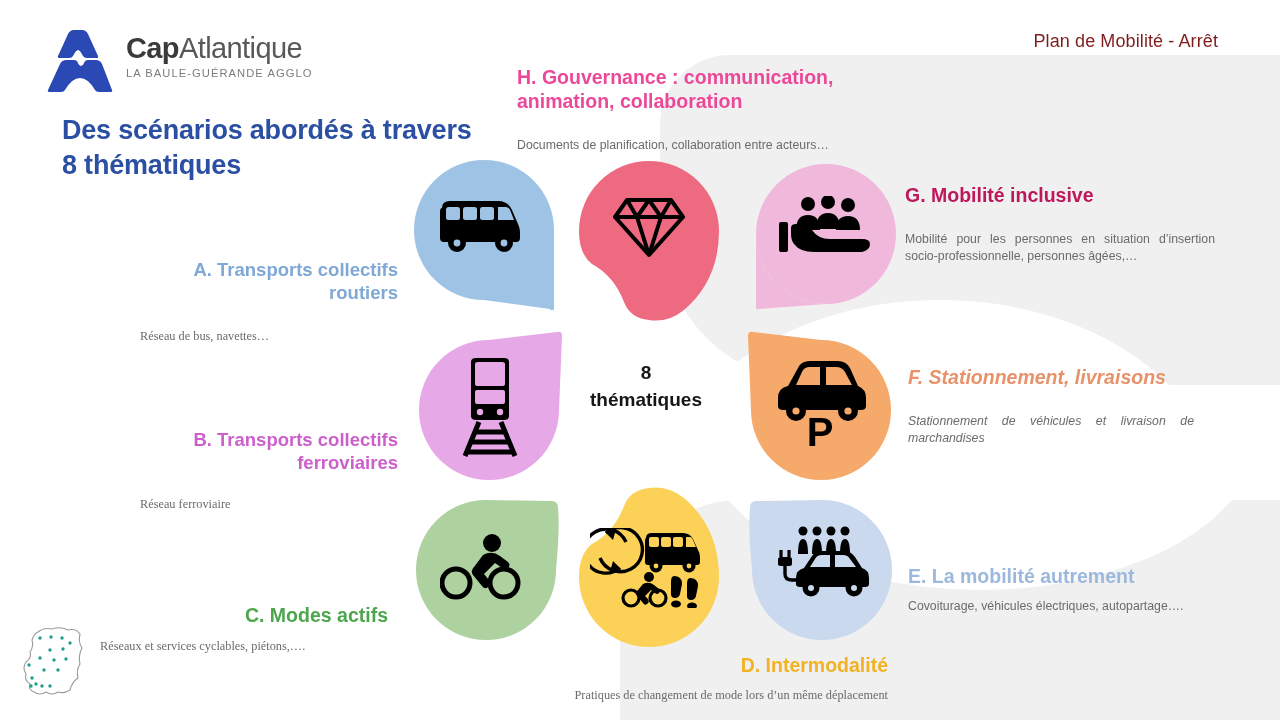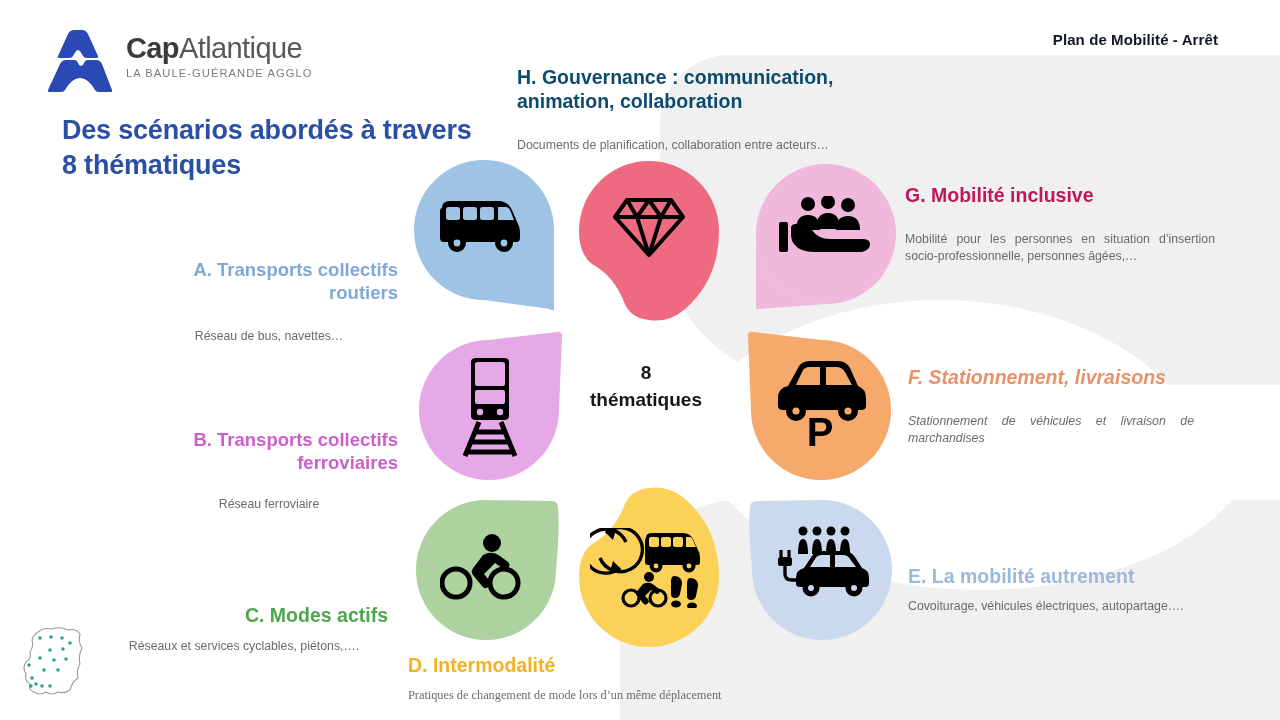--- a/index.html
+++ b/index.html
@@ -32,21 +32,21 @@
   }
   #bg-blob-bottom-notch {
     left: 700px; top: 430px; width: 560px; height: 160px;
     background: #ffffff;
     border-radius: 0 0 50% 50% / 0 0 100% 100%;
   }
 
   
   #header-title {
     position: absolute; right: 62px; top: 31px;
-    font-size: 15px; font-weight: bold; color: #0f172a;
+    font-size: 18px; font-weight: normal; color: #7f1d1d;
     letter-spacing: .1px; z-index: 6;
   }
 
   
   #logo { position: absolute; left: 38px; top: 26px; z-index: 6; }
   #logo-mark { position: absolute; left: 0; top: 2px; }
   #logo-text { position: absolute; left: 88px; top: 8px; }
   #logo-name { font-size: 29px; color: #4a4a4a; letter-spacing: -0.6px; line-height: 1; }
   #logo-name b { font-weight: bold; color: #3a3a3a; }
   #logo-name span.light { font-weight: normal; color: #58585a; }
@@ -78,21 +78,21 @@
 
   
   .block { position: absolute; z-index: 6; }
   .block .head { font-weight: bold; line-height: 1.22; }
   .block .desc {
     font-size: 12.3px; color: #6b6b6b; line-height: 1.42;
     margin-top: 23px;
   }
   .justify .desc { text-align: justify; }
   .right-align { text-align: right; margin-top: 44px; }
-  .right-align .desc { text-align: center; }
+  .right-align .desc { text-align: left; font-family: Liberation Serif, serif; }
 
   
   #territory-map { position: absolute; left: 18px; top: 618px; z-index: 6; }
 </style>
 </head>
 <body>
 
 <div id="slide">
 
   <div class="bg-blob" id="bg-blob-top"></div>
@@ -268,21 +268,21 @@
       <path d="M7 40 L7 48 Q7 54 14 54 L20 54" stroke="#000" stroke-width="3.4" fill="none"></path>
     </svg>
   </div>
 
   <div id="center-label">
     <div>8</div>
     <div>thématiques</div>
   </div>
 
   <div class="block justify" id="block-h" style="left:517px; top:66px; width:352px;">
-    <div class="head" style="font-size:19.5px; color:#0c4a6e;">H. Gouvernance : communication, animation, collaboration</div>
+    <div class="head" style="font-size:19.5px; color:#ec4899;">H. Gouvernance : communication, animation, collaboration</div>
     <div class="desc">Documents de planification, collaboration entre acteurs…</div>
   </div>
 
   <div class="block justify" id="block-g" style="left:905px; top:184px; width:310px;">
     <div class="head" style="font-size:19.5px; color:#be185d;">G. Mobilité inclusive</div>
     <div class="desc">Mobilité pour les personnes en situation d’insertion socio-professionnelle, personnes âgées,…</div>
   </div>
 
   <div class="block right-align" id="block-a" style="left:140px; top:215px; width:258px;">
     <div class="head" style="font-size:18.5px; color:#7FA8D6;">A. Transports collectifs routiers</div>
@@ -297,21 +297,21 @@
   <div class="block justify" id="block-f" style="left:908px; top:366px; width:286px;font-style:italic;">
     <div class="head" style="font-size:19.5px; color:#E8926A;">F. Stationnement, livraisons</div>
     <div class="desc">Stationnement de véhicules et livraison de marchandises</div>
   </div>
 
   <div class="block right-align" id="block-c" style="left:100px; top:560px; width:288px;">
     <div class="head" style="font-size:19.5px; color:#4CA64C;">C. Modes actifs</div>
     <div class="desc" style="margin-top:10px;">Réseaux et services cyclables, piétons,….</div>
   </div>
 
-  <div class="block" id="block-d" style="left:408px; top:654px; width:480px; text-align:left;">
+  <div class="block" id="block-d" style="left:408px; top:654px; width:480px; text-align:right;">
     <div class="head" style="font-size:19.5px; color:#F2B223;">D. Intermodalité</div>
     <div class="desc" style="margin-top:9px;font-family:Liberation Serif, serif;">Pratiques de changement de mode lors d’un même déplacement</div>
   </div>
 
   <div class="block" id="block-e" style="left:908px; top:565px; width:310px;">
     <div class="head" style="font-size:19.5px; color:#9CB8DC;">E. La mobilité autrement</div>
     <div class="desc" style="margin-top:9px;">Covoiturage, véhicules électriques, autopartage….</div>
   </div>
 
   <div id="territory-map">

